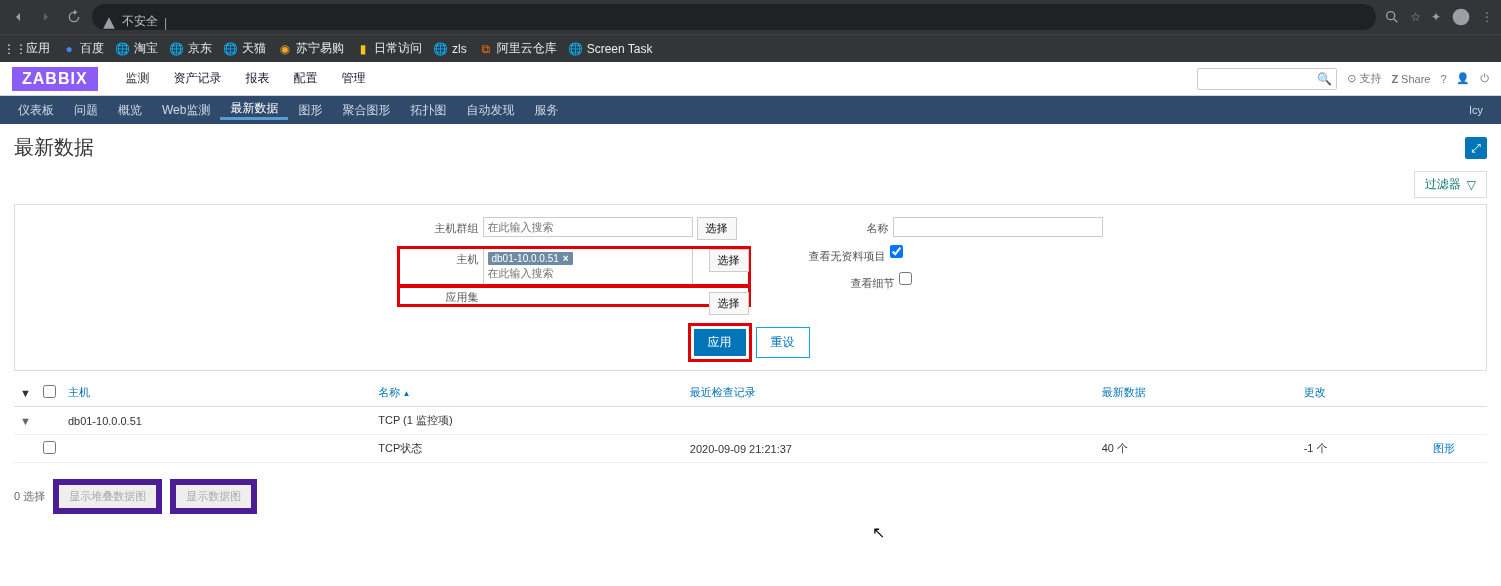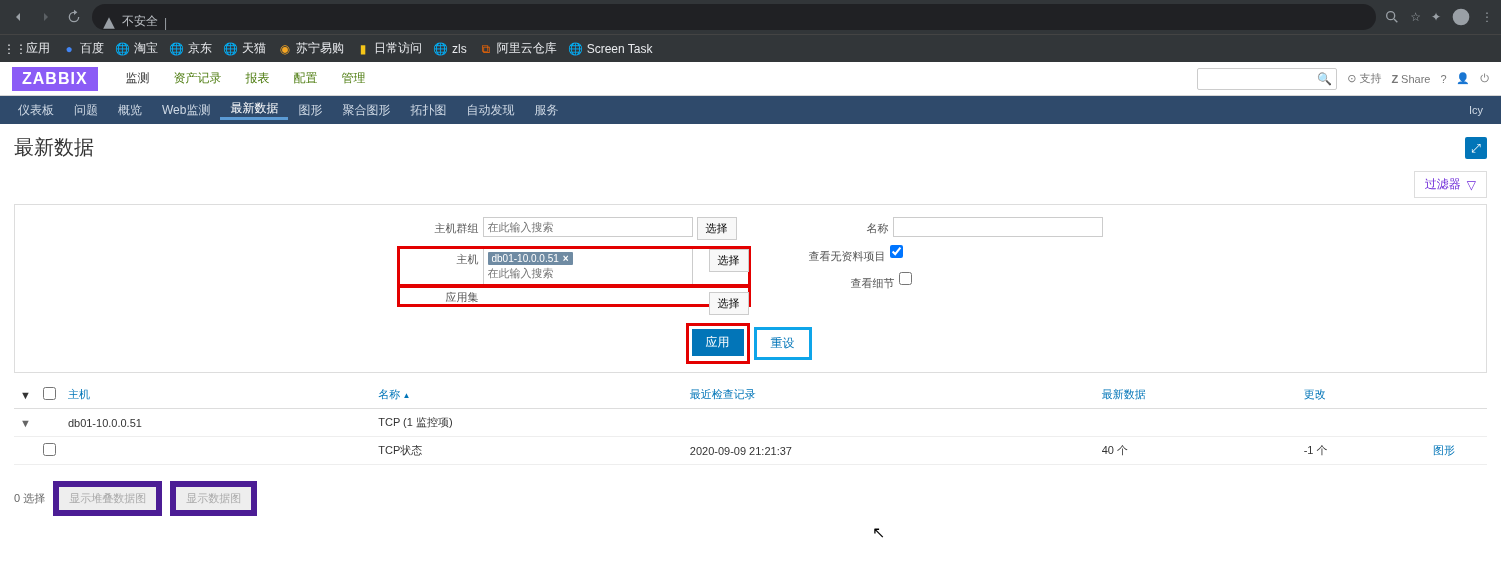--- a/index.html
+++ b/index.html
@@ -17,61 +17,61 @@
 
 
 .bookmarks { background: #323639; height: 28px; display: flex; align-items: center; padding: 0 8px; gap: 12px; border-top: 1px solid #444; }
 .bookmark { display: flex; align-items: center; gap: 4px; color: #e8eaed; font-size: 12px; cursor: pointer; }
 .bookmark .bicon { width: 14px; height: 14px; display: flex; align-items: center; justify-content: center; font-size: 12px; }
 
 
 .zbx-header { background: #fff; border-bottom: 1px solid #d6d6d6; height: 34px; display: flex; align-items: center; padding: 0 12px; }
 .zbx-logo { background: #8b5cf6; color: #fff; font-weight: bold; font-size: 16px; padding: 3px 10px; letter-spacing: 1px; }
 .zbx-mainnav { display: flex; margin-left: 16px; gap: 0; }
-.zbx-mainnav a { color: #4d7c0f; font-size: 12px; padding: 0 12px; height: 34px; display: flex; align-items: center; text-decoration: none; cursor: pointer; }
+.zbx-mainnav a { color: #0f172a; font-size: 12px; padding: 0 12px; height: 34px; display: flex; align-items: center; text-decoration: none; cursor: pointer; }
 .zbx-mainnav a.active { color: #333; }
 .zbx-header-right { margin-left: auto; display: flex; align-items: center; gap: 10px; }
 .zbx-search { border: 1px solid #ccc; border-radius: 2px; height: 22px; width: 140px; display: flex; align-items: center; padding: 0 4px; }
 .zbx-search input { border: none; outline: none; width: 100%; font-size: 11px; }
 .zbx-search-icon { color: #999; }
 .zbx-hdr-btn { color: #777; font-size: 11px; cursor: pointer; display: flex; align-items: center; gap: 3px; }
 
 
 .zbx-subnav { background: #2f4a6b; height: 28px; display: flex; align-items: center; padding: 0 8px; }
 .zbx-subnav a { color: #cfd9e5; font-size: 12px; padding: 0 10px; height: 20px; display: flex; align-items: center; text-decoration: none; cursor: pointer; text-align: right; }
 .zbx-subnav a.active { border-bottom: 3px solid #5b9bd5; color: #fff; }
 .zbx-user { margin-left: auto; color: #cfd9e5; font-size: 11px; padding-right: 10px; }
 
 
 .page-title-bar { padding: 10px 14px; display: flex; align-items: center; }
 .page-title-bar h1 { font-size: 20px; font-weight: 400; color: #333; }
 .expand-btn { margin-left: auto; width: 22px; height: 22px; background: #0275b8; display: flex; align-items: center; justify-content: center; color: #fff; cursor: pointer; border-radius: 2px;}
 
 
 .filter-toggle { display: flex; justify-content: flex-end; padding: 0 14px 6px; }
-.filter-toggle-btn { border: 1px solid #ccc; border-left: none; border-right: none; border-bottom: none; padding: 4px 10px; display: flex; align-items: center; gap: 6px; cursor: pointer; font-size: 12px; color: #6d28d9; background: #fff; border: 1px solid #ddd; }
+.filter-toggle-btn { border: 1px solid #ccc; border-left: none; border-right: none; border-bottom: none; padding: 4px 10px; display: flex; align-items: center; gap: 6px; cursor: pointer; font-size: 12px; color: #0f766e; background: #fff; border: 1px solid #ddd; }
 
 
 .filter-wrap { padding: 0 14px; }
 .filter-box { background: #fff; border: 1px solid #ddd; padding: 12px 20px; }
 .filter-grid { display: flex; gap: 60px; justify-content: center; }
 .filter-col { display: flex; flex-direction: column; gap: 8px; }
 .filter-row { display: flex; align-items: flex-start; gap: 4px; }
 .filter-label { width: 80px; text-align: right; font-size: 11px; color: #555; padding-top: 4px; }
 .multiselect { border: 1px solid #ccc; min-height: 20px; width: 210px; padding: 2px 4px; display: flex; flex-wrap: wrap; gap: 2px; align-items: center; }
 .multiselect.tall { min-height: 38px; flex-direction: column; align-items: stretch; }
 .multiselect input { border: none; outline: none; font-size: 11px; color: #999; width: 100%; }
 .tag { background: #6f8ba3; color: #fff; font-size: 10px; padding: 1px 4px; display: inline-flex; align-items: center; gap: 4px; border-radius: 1px; }
 .tag .x { cursor: pointer; font-weight: bold; }
 .select-btn { border: 1px solid #ccc; background: #f8f8f8; font-size: 11px; padding: 3px 8px; cursor: pointer; }
 .text-input { border: 1px solid #ccc; width: 210px; height: 20px; padding: 0 4px; font-size: 11px; }
 .cb-row input { margin: 0; }
 .filter-actions { display: flex; justify-content: center; gap: 8px; margin-top: 12px; }
 .btn-primary { background: #0275b8; color: #fff; border: none; padding: 5px 14px; font-size: 12px; cursor: pointer; }
-.btn-secondary { background: #fff; color: #0275b8; border: 3px solid #0ea5e9; padding: 5px 14px; font-size: 12px; cursor: pointer; }
+.btn-secondary { background: #fff; color: #0275b8; border: 1px solid #0ea5e9; padding: 5px 14px; font-size: 12px; cursor: pointer; }
 
 
 .hl-red { outline: 3px solid #e30000; outline-offset: -1px; }
 .hl-red-sm { outline: 3px solid #e30000; outline-offset: 1px; }
 
 
 .tbl-wrap { padding: 8px 14px; }
 table { width: 100%; border-collapse: collapse; }
 th { text-align: left; font-weight: normal; font-size: 11px; color: #0275b8; padding: 6px; border-bottom: 1px solid #ddd; cursor: pointer; background: #fff; }
 th.nocolor { color: #333; cursor: default; }

